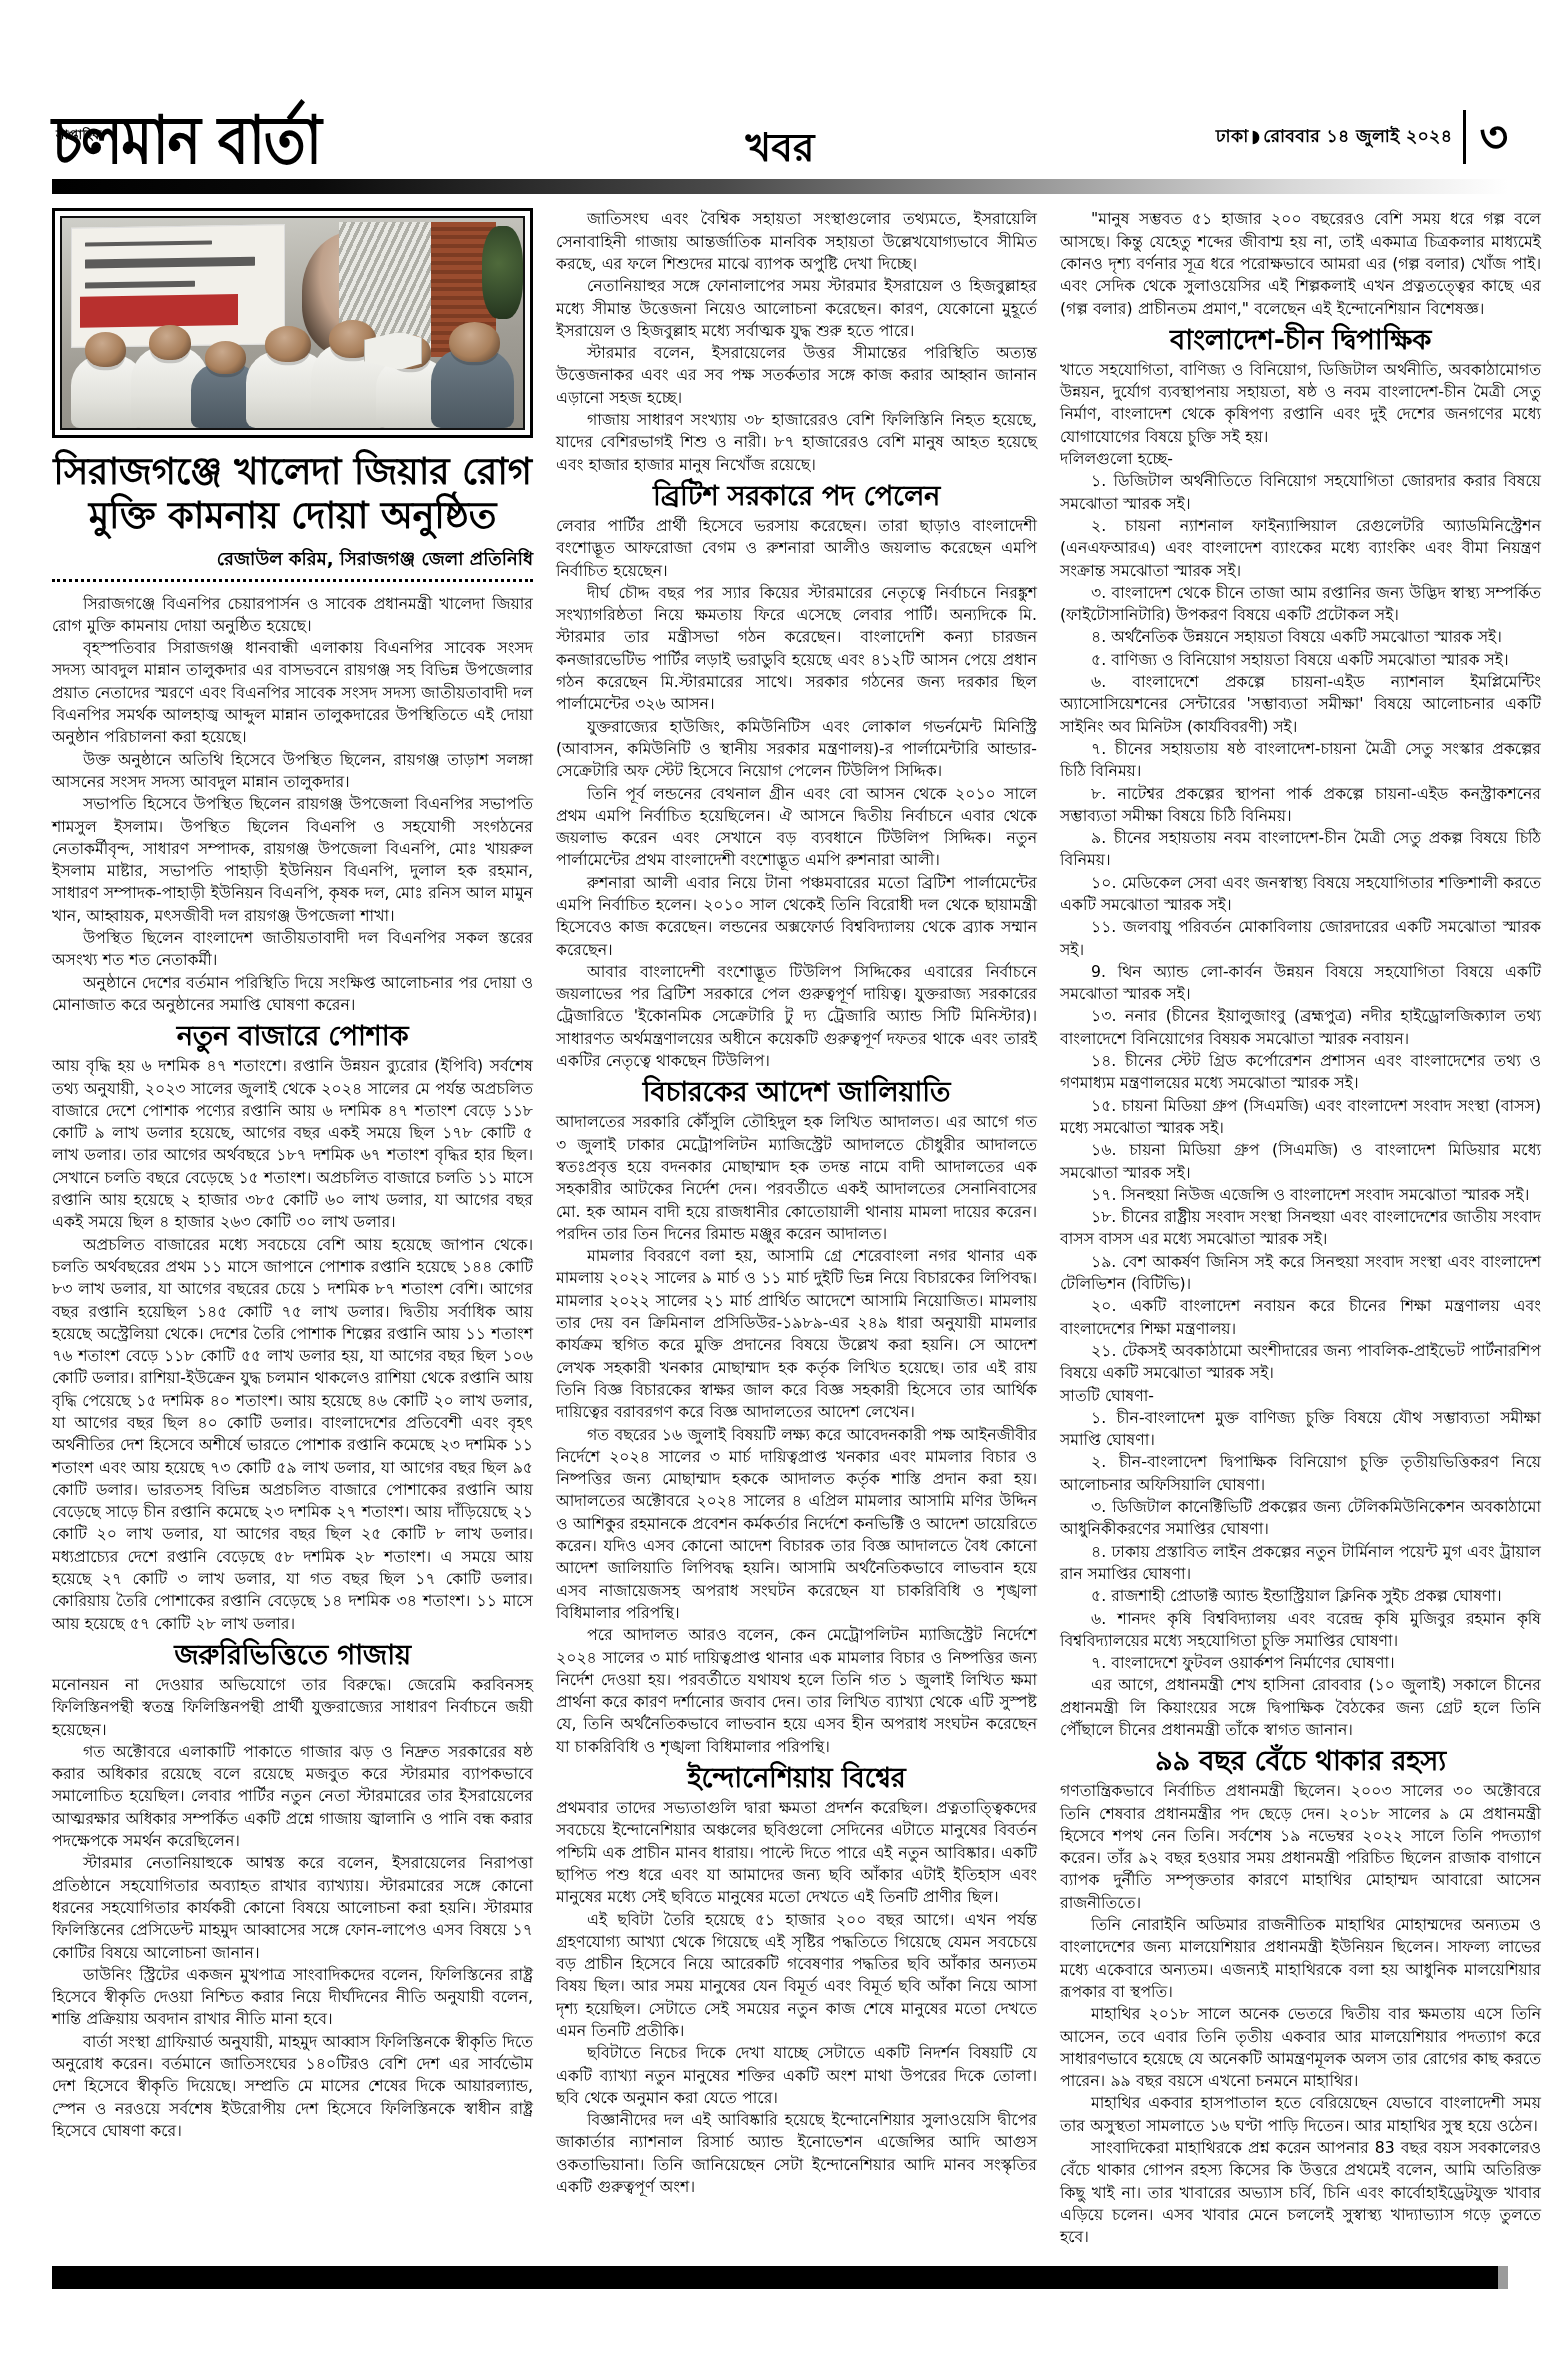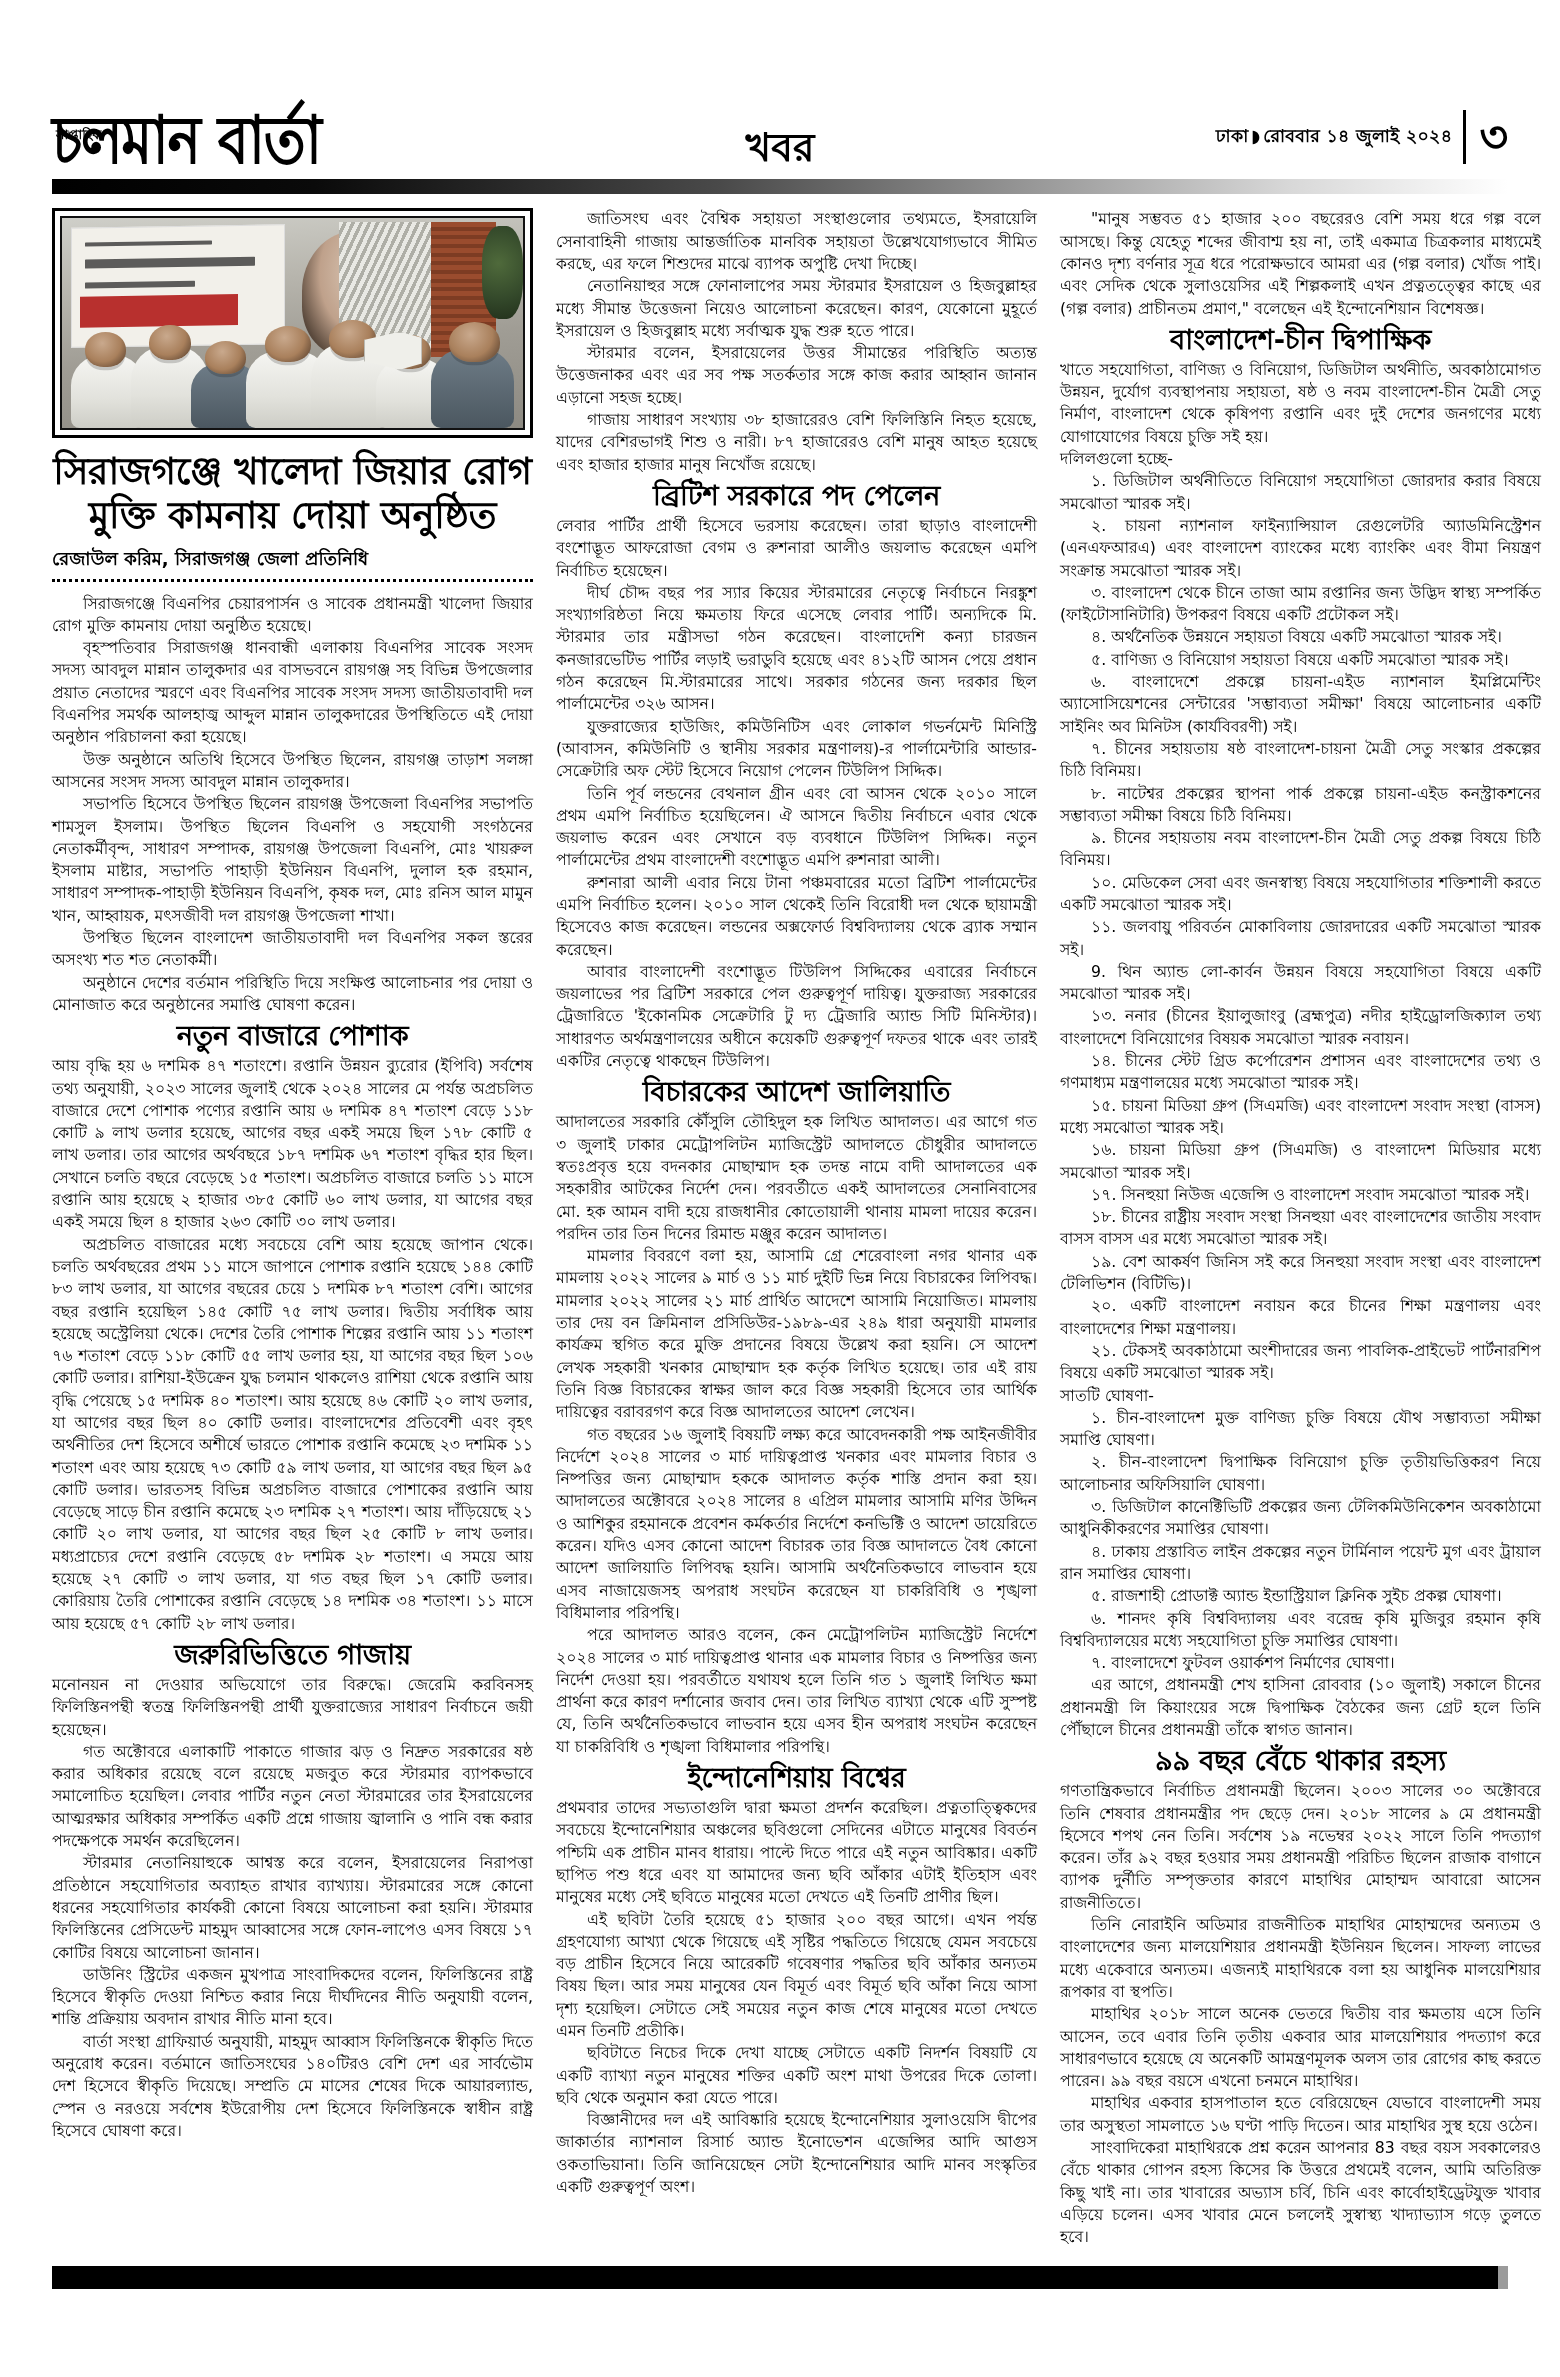--- a/index.html
+++ b/index.html
@@ -243,21 +243,21 @@
     margin-top: 12px;
     line-height: 1.2;
   }
   h2.hl.sub {
     font-size: 27.4px;
     margin-top: 4px;
     margin-bottom: 2.7px;
   }
 
   .byline {
-    text-align: left;
+    text-align: right;
     font-family: "DejaVu Sans", sans-serif;
     font-size: 18px;
     font-weight: 700;
     margin: 6.7px 0 2.7px 0;
   }
   .dot-rule {
     border-bottom: 3.3px dotted #000;
     margin: 2px 0 10.7px 0;
     height: 0;
   }

